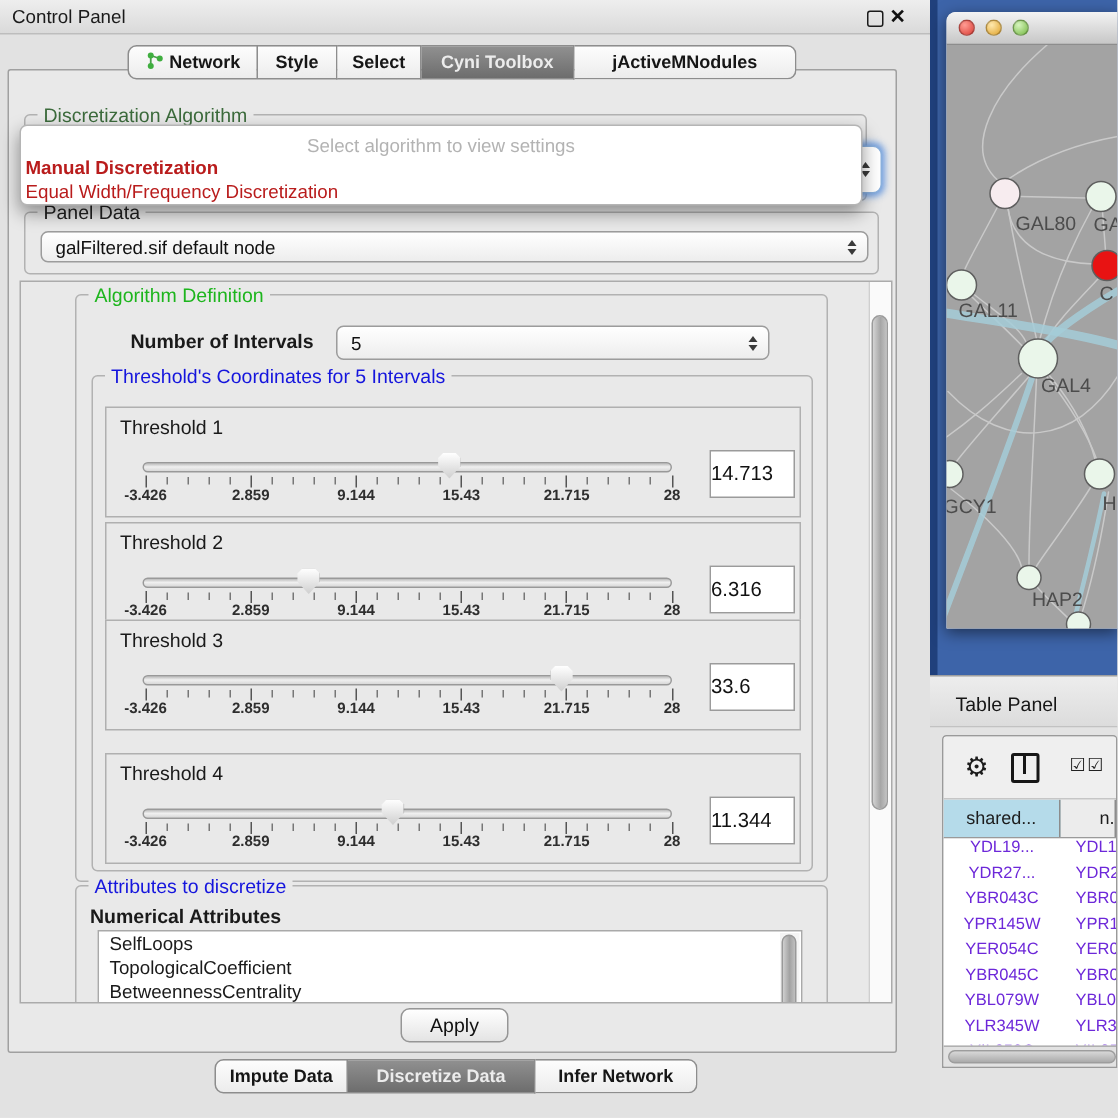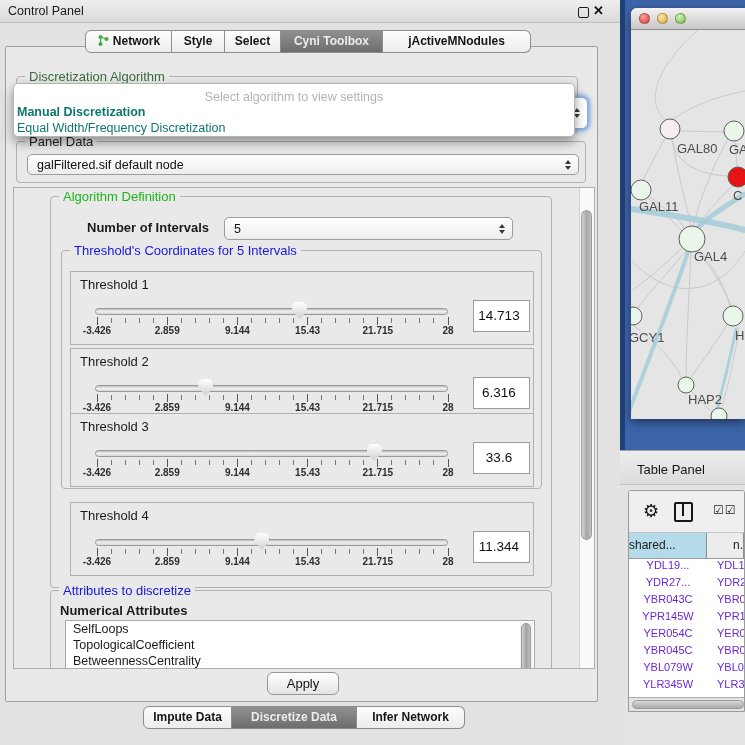--- a/index.html
+++ b/index.html
@@ -55,60 +55,60 @@
   #disc-combo-focus{position:absolute;left:528px;top:50px;width:52px;height:30px;
     border:1px solid #8ab0dd;border-radius:6px;background:#fff;
     box-shadow:0 0 4px 2px rgba(96,148,222,.85);z-index:2}
 
   
   #algo-popup{left:13px;top:83px;width:562px;height:54px;background:#fff;
     border:1px solid #b5b5b5;border-radius:5px;box-shadow:0 5px 12px rgba(0,0,0,.4);
     z-index:10;box-sizing:border-box}
   #algo-popup .ph{position:absolute;left:0;top:6px;width:100%;text-align:center;
     color:#b3b3b3;font-size:12.5px}
-  #algo-popup .opt{position:absolute;left:3px;font-size:12.5px;color:#0f766e;white-space:nowrap}
+  #algo-popup .opt{position:absolute;left:3px;font-size:12.5px;color:#b91c1c;white-space:nowrap}
   #algo-popup .opt.b{font-weight:bold}
 
   
   #td-group{left:10px;top:94px;width:570px;height:42px}
   #td-combo{left:10px;top:12px;width:552px;height:21px}
 
   
   #scrollpane{left:7px;top:140px;width:582px;height:482px;border:1px solid #ababab;
     background:#e9e9e9;box-sizing:border-box;overflow:hidden}
   #scroll-content{position:absolute;left:0;top:0;width:566px;height:482px;overflow:hidden}
   #vscroll{position:absolute;right:0;top:0;width:14px;height:480px;background:#fafafa;
     border-left:1px solid #cfcfcf}
   #vscroll .thumb{position:absolute;left:1px;top:22px;width:11px;height:330px;border-radius:6px;
     background:linear-gradient(90deg,#d3d3d3,#a6a6a6 55%,#c2c2c2);border:1px solid #9b9b9b;box-sizing:border-box}
 
   
   #interval-group{left:36px;top:8px;width:502px;height:392px}
   #noi-label{position:absolute;left:36px;top:23px;font-size:13px;font-weight:bold}
   #noi-combo{left:173px;top:20px;width:289px;height:23px}
-  #thresh-group{position:absolute;left:10px;top:53px;width:481px;height:239px;
+  #thresh-group{position:absolute;left:10px;top:53px;width:481px;height:331px;
     border:1px solid #b2b2b2;border-radius:4px;box-sizing:border-box}
 
   .tpanel{position:absolute;left:8px;width:464px;height:74px;border:1px solid #b0b0b0;
     background:#e9e9e9;box-sizing:border-box}
   .tpanel .tlabel{position:absolute;left:9px;top:5px;font-size:13px;font-weight:normal}
   .track{position:absolute;left:24px;top:36px;width:353px;height:7px;border-radius:4px;
     border:1px solid #999;background:linear-gradient(#bcbcbc,#f0f0f0 45%,#d8d8d8);box-sizing:border-box}
   .thumb-sl{position:absolute;top:30px;width:15px;height:17px;
     background:linear-gradient(#ffffff,#cfcfcf);
     clip-path:polygon(22% 0,78% 0,100% 20%,100% 52%,50% 100%,0 52%,0 20%);
     filter:drop-shadow(0 0 1px #7d7d7d)}
   .ticks{position:absolute;left:24px;top:45px;width:353px;height:9px}
   .tick{position:absolute;top:0;width:1px;height:8px;background:#555}
   .tick.minor{top:1px;height:5px;background:#777}
   .tlabels{position:absolute;left:24px;top:53px;width:353px;height:13px}
   .tlabels span{position:absolute;transform:translateX(-50%);font-size:10px;font-weight:bold;color:#2e2e2e;white-space:nowrap}
   .vbox{position:absolute;left:402px;top:28px;width:57px;height:32px;background:#fff;
     border:1px solid #9b9b9b;box-sizing:border-box;font-size:13.5px;color:#111;
-    text-align:center;line-height:30px;padding-right:5px}
+    text-align:left;line-height:30px;padding-right:5px}
 
   
   #attr-group{left:36px;top:402px;width:502px;height:96px}
   #attr-sub{position:absolute;left:9px;top:12px;font-size:13px;font-weight:bold}
   #attr-list{position:absolute;left:14px;top:29px;width:470px;height:74px;background:#fff;
     border:1px solid #a9a9a9;box-sizing:border-box;overflow:hidden}
   .attr-item{font-size:12.5px;color:#1a1a1a;padding:1px 0 1px 7px;white-space:nowrap}
   #attr-scroll{position:absolute;right:1px;top:1px;width:13px;height:58px;background:#f4f4f4}
   #attr-scroll .thumb{position:absolute;left:1px;top:1px;width:10px;height:54px;border-radius:5px;
     background:linear-gradient(90deg,#cfcfcf,#a2a2a2 55%,#bfbfbf);border:1px solid #999;box-sizing:border-box}
@@ -121,38 +121,38 @@
   #desktop{left:620px;top:0;width:125px;height:450px;background:#3d64a9;
     border-left:5px solid #20407c;box-sizing:border-box}
   #net-window{left:631px;top:8px;width:114px;height:411px;border-radius:6px 0 0 0;
     overflow:hidden;box-shadow:0 3px 10px rgba(0,0,0,.5);background:#fff}
   #net-titlebar{position:absolute;left:0;top:0;width:100%;height:22px;
     background:linear-gradient(#f3f3f3,#c7c7c7);border-bottom:1px solid #8d8d8d;box-sizing:border-box}
   .tl{position:absolute;top:5px;width:11px;height:11px;border-radius:50%;box-sizing:border-box;border:1px solid rgba(0,0,0,.25)}
   #tl-red{left:8px;background:radial-gradient(circle at 35% 30%,#ff9d94,#da3d35)}
   #tl-yellow{left:26px;background:radial-gradient(circle at 35% 30%,#ffe9af,#dfa22b)}
   #tl-green{left:44px;background:radial-gradient(circle at 35% 30%,#d7f5bf,#74b842)}
-  #net-canvas{position:absolute;left:0;top:22px;width:114px;height:389px;background:#e5e5e5}
+  #net-canvas{position:absolute;left:0;top:22px;width:114px;height:389px;background:#a3a3a3}
 
   #tp-titlebar{left:620px;top:450px;width:125px;height:35px;
     background:linear-gradient(#ededed,#dcdcdc);border-top:1px solid #9f9f9f;border-bottom:1px solid #c2c2c2;box-sizing:border-box}
   #tp-title{position:absolute;left:17px;top:11px;font-size:13px;color:#161616}
   #tp-body{left:620px;top:485px;width:125px;height:260px;background:#e3e3e3}
   #table-box{position:absolute;left:8px;top:5px;width:117px;height:222px;background:#f4f4f4;
     border:1px solid #9a9a9a;border-radius:3px 3px 0 0;box-sizing:border-box;overflow:hidden;
     display:flex;flex-direction:column}
   #tp-toolbar{height:42px;position:relative;border-bottom:1px solid #c6c6c6;background:#efefef}
   #gear{position:absolute;left:14px;top:9px;font-size:18px;color:#1c1c1c}
   #colicon{position:absolute;left:45px;top:11px;width:15px;height:16px;border:2px solid #161616;border-radius:2px}
   #colicon div{position:absolute;left:6px;top:0;width:2px;height:12px;background:#161616}
   #checks{position:absolute;left:84px;top:12px;font-size:12px;color:#222;letter-spacing:1px}
   #tp-header{height:25px;display:flex;border-bottom:1px solid #9a9a9a;background:#ececec}
   .hc{box-sizing:border-box;border-right:1px solid #8c8c8c;font-size:12px;color:#1c1c1c;
     line-height:24px;white-space:nowrap;overflow:hidden}
-  .hc.c1{width:78px;background:#b5dbea}
+  .hc.c1{width:78px;text-align:center;background:#b5dbea}
   .hc.c2{flex:1;padding-left:26px}
   #tp-rows{height:141px;overflow:hidden;background:#fff}
   .trow{height:17px;display:flex;font-size:11px;color:#6d28d9}
   .trow .c1{width:78px;text-align:center;overflow:hidden;white-space:nowrap}
   .trow .c2{flex:1;padding-left:10px;overflow:hidden;white-space:nowrap}
   #hscroll{height:13px;background:#e2e2e2;border-top:1px solid #b0b0b0;position:relative}
   #hscroll .thumb{position:absolute;left:3px;top:1.5px;width:112px;height:9px;border-radius:5px;
     background:linear-gradient(#d8d8d8,#ababab);border:1px solid #9d9d9d;box-sizing:border-box}
 </style>
 </head>

